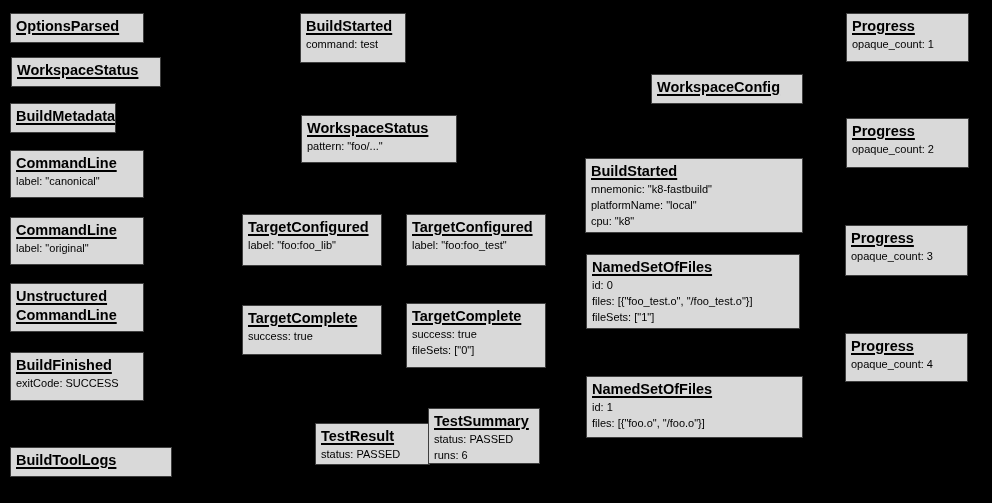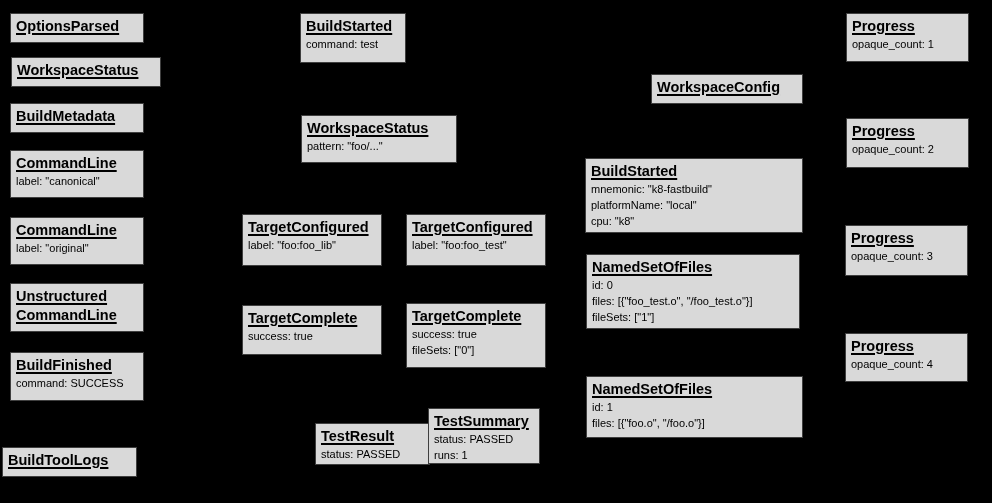--- a/index.html
+++ b/index.html
@@ -49,45 +49,45 @@
 <div id="canvas">
 
   <div class="node" style="left:10px;top:13px;width:134px;height:30px">
     <div class="nt">OptionsParsed</div>
   </div>
 
   <div class="node" style="left:11px;top:57px;width:150px;height:30px">
     <div class="nt">WorkspaceStatus</div>
   </div>
 
-  <div class="node" style="left:10px;top:103px;width:134px;height:30px">
+  <div class="node" style="left:10px;top:103px;width:106px;height:30px">
     <div class="nt">BuildMetadata</div>
   </div>
 
   <div class="node" style="left:10px;top:150px;width:134px;height:48px">
     <div class="nt">CommandLine</div>
     <div class="nl">label: "canonical"</div>
   </div>
 
   <div class="node" style="left:10px;top:217px;width:134px;height:48px">
     <div class="nt">CommandLine</div>
     <div class="nl">label: "original"</div>
   </div>
 
   <div class="node" style="left:10px;top:283px;width:134px;height:49px">
     <div class="nt">Unstructured</div>
     <div class="nt">CommandLine</div>
   </div>
 
   <div class="node" style="left:10px;top:352px;width:134px;height:49px">
     <div class="nt">BuildFinished</div>
-    <div class="nl">command: SUCCESS</div>
+    <div class="nl">exitCode: SUCCESS</div>
   </div>
 
-  <div class="node" style="left:2px;top:447px;width:135px;height:30px">
+  <div class="node" style="left:10px;top:447px;width:162px;height:30px">
     <div class="nt">BuildToolLogs</div>
   </div>
 
 
   <div class="node" style="left:300px;top:13px;width:106px;height:50px">
     <div class="nt">BuildStarted</div>
     <div class="nl">command: test</div>
   </div>
 
   <div class="node" style="left:301px;top:115px;width:156px;height:48px">
@@ -117,21 +117,21 @@
   </div>
 
   <div class="node" style="left:315px;top:423px;width:115px;height:42px">
     <div class="nt">TestResult</div>
     <div class="nl">status: PASSED</div>
   </div>
 
   <div class="node" style="left:428px;top:408px;width:112px;height:56px">
     <div class="nt">TestSummary</div>
     <div class="nl">status: PASSED</div>
-    <div class="nl">runs: 1</div>
+    <div class="nl">runs: 6</div>
   </div>
 
   <div class="node" style="left:651px;top:74px;width:152px;height:30px">
     <div class="nt">WorkspaceConfig</div>
   </div>
 
   <div class="node" style="left:585px;top:158px;width:218px;height:75px">
     <div class="nt">BuildStarted</div>
     <div class="nl">mnemonic: "k8-fastbuild"</div>
     <div class="nl">platformName: "local"</div>

